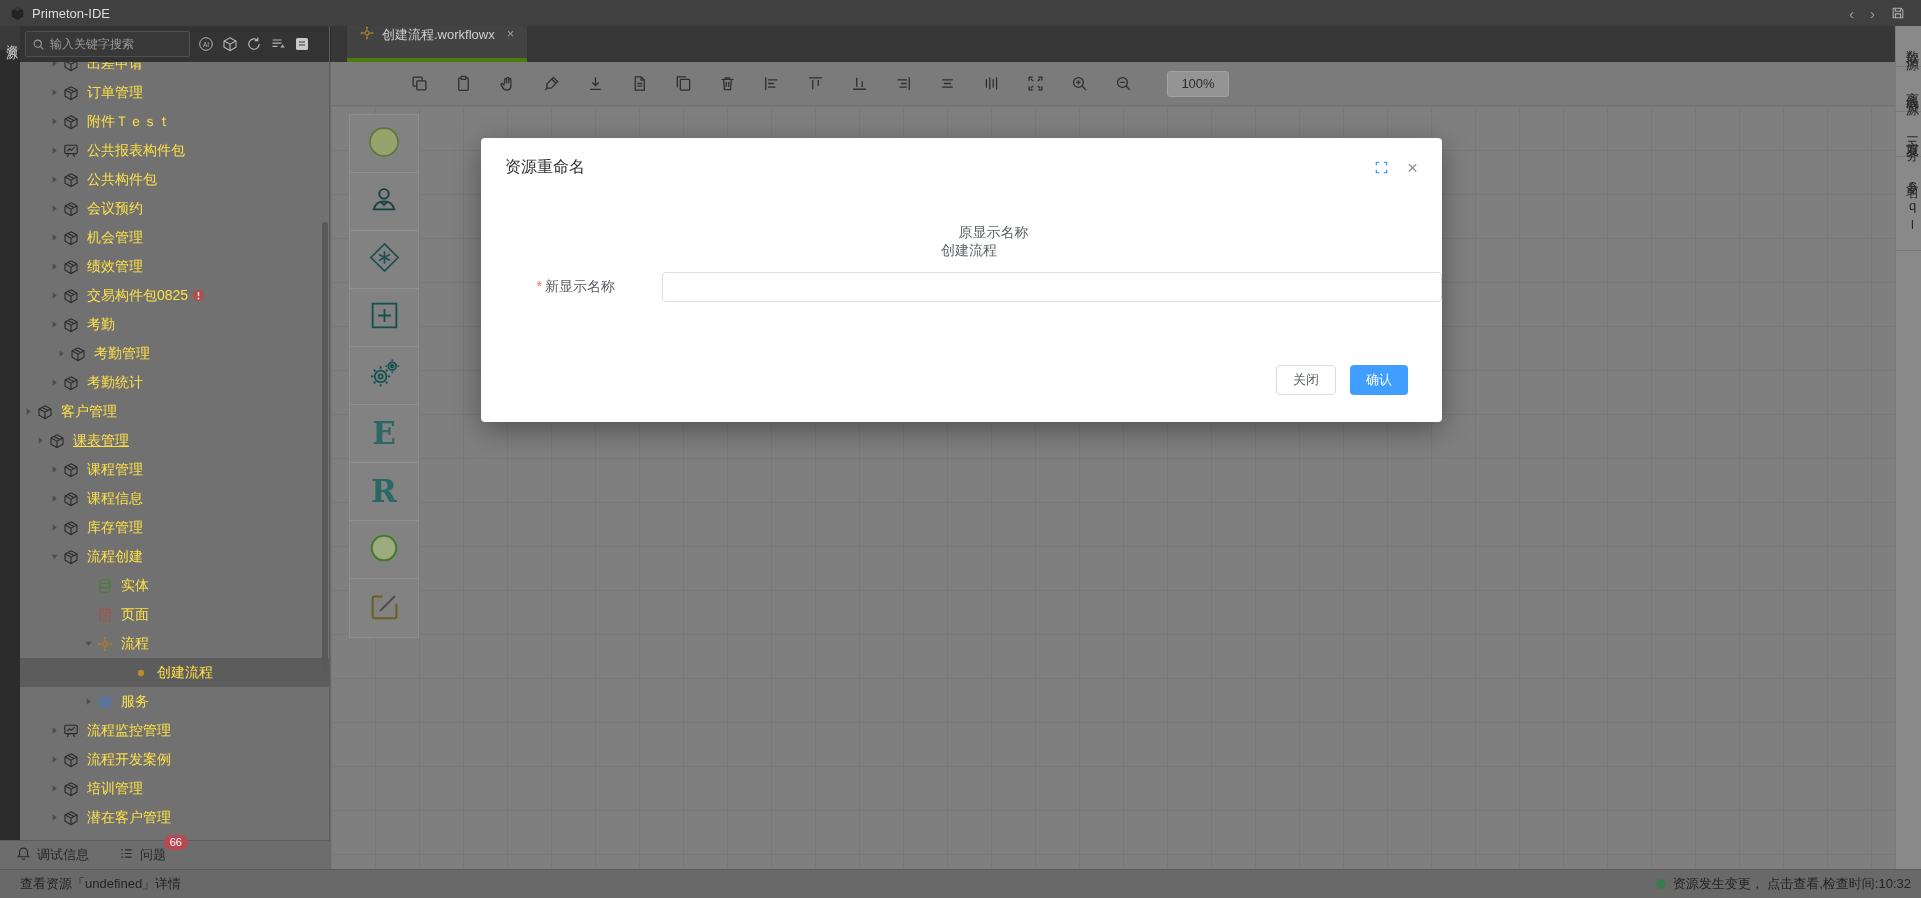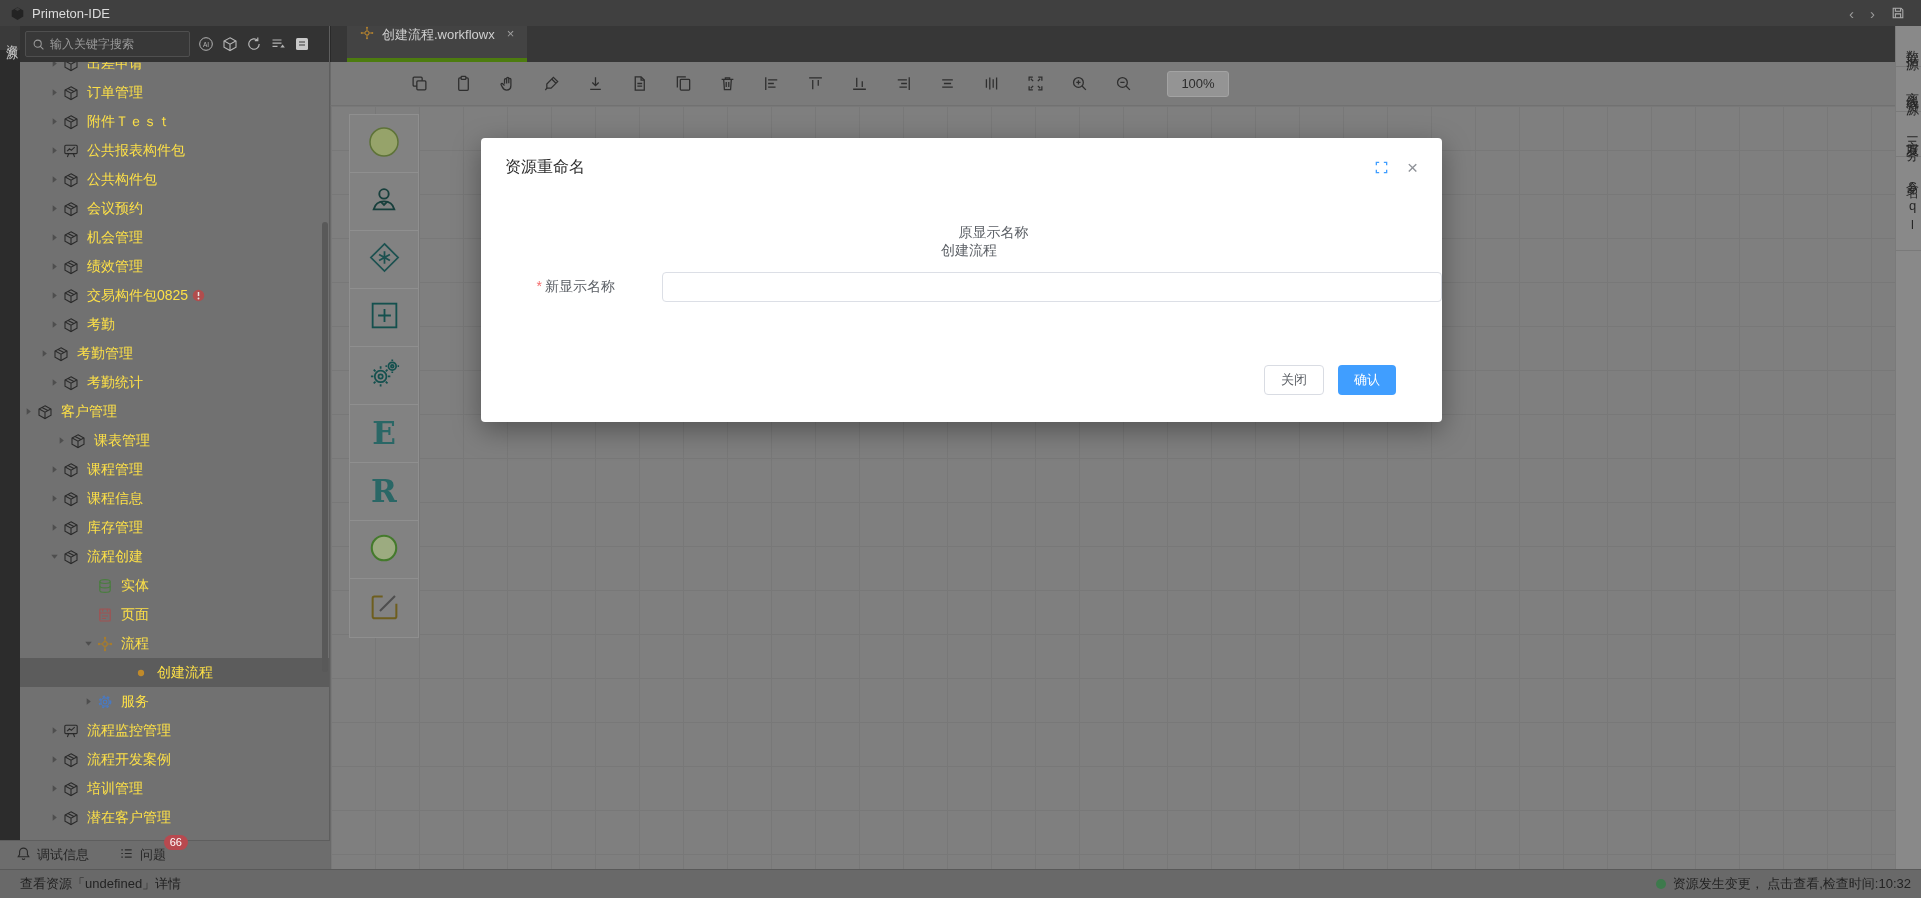--- a/index.html
+++ b/index.html
@@ -85,21 +85,21 @@
   .m-headicons { margin-left:auto; display:flex; align-items:center; gap:18px; }
   .m-close { color:#909399; font-size:19px; line-height:1; font-weight:400; }
   .m-row { display:flex; align-items:center; position:absolute; left:0; width:100%; }
   .m-row1 { top:86px;flex-direction:column; }
   .m-row2 { top:134px;justify-content:space-between; }
   .f-label { width:134px; text-align:right; flex:none; font-size:14px; color:#5c6066; }
   .f-req { color:#f56c6c; margin-right:3px; }
   .f-value { margin-left:15px; font-size:14px; color:#5c6066; }
   .f-input { margin-left:22px; width:780px; height:30px; border:1px solid #dcdfe6; border-radius:4px;
     font-size:14px; padding:0 10px; color:#333; outline:none; font-family:inherit; }
-  .m-footer { position:absolute; right:46px; bottom:27px; display:flex; align-items:flex-start; }
+  .m-footer { position:absolute; right:34px; bottom:27px; display:flex; align-items:flex-start; }
   .btn { height:30px; padding:0 16px; border-radius:4px; font-size:13px; font-family:inherit; display:flex; align-items:center; }
   .btn-plain { background:#fff; border:1px solid #d9dce3; color:#5c6066; }
   .btn-primary { border:none; color:#fff; margin-left:14px; }
 </style>
 </head>
 <body>
 
 <div class="titlebar">
   <span class="logo">
     <svg viewBox="0 0 16 16" width="15" height="15">
@@ -311,21 +311,21 @@
             </svg>
           </span>
           <span class="tree-ico">
             <svg viewBox="0 0 16 16" width="16" height="16" fill="none" stroke="#2a2a2a" stroke-width="1.1">
               <path d="M8 1.8 14 5v6.2L8 14.6 2 11.2V5z"></path>
               <path d="M2.2 5.1 8 8.2l5.8-3.1M8 8.2v6.2M5 3.4l5.9 3.1"></path>
             </svg>
           </span>
           <span class="tree-label">考勤</span>
         </div>
-        <div class="tree-row" style="padding-left: 16px;">
+        <div class="tree-row" style="padding-left: 33px;">
           <span class="tree-caret">
             <svg viewBox="0 0 10 10" width="9" height="9">
               <path d="M3 1.5v7l4.6-3.5z" fill="#4e4e4e"></path>
             </svg>
           </span>
           <span class="tree-ico">
             <svg viewBox="0 0 16 16" width="16" height="16" fill="none" stroke="#2a2a2a" stroke-width="1.1">
               <path d="M8 1.8 14 5v6.2L8 14.6 2 11.2V5z"></path>
               <path d="M2.2 5.1 8 8.2l5.8-3.1M8 8.2v6.2M5 3.4l5.9 3.1"></path>
             </svg>
@@ -353,21 +353,21 @@
             </svg>
           </span>
           <span class="tree-ico">
             <svg viewBox="0 0 16 16" width="16" height="16" fill="none" stroke="#2a2a2a" stroke-width="1.1">
               <path d="M8 1.8 14 5v6.2L8 14.6 2 11.2V5z"></path>
               <path d="M2.2 5.1 8 8.2l5.8-3.1M8 8.2v6.2M5 3.4l5.9 3.1"></path>
             </svg>
           </span>
           <span class="tree-label">客户管理</span>
         </div>
-        <div class="tree-row" style="padding-left: 33px;">
+        <div class="tree-row" style="padding-left: 12px; text-decoration: underline;">
           <span class="tree-caret">
             <svg viewBox="0 0 10 10" width="9" height="9">
               <path d="M3 1.5v7l4.6-3.5z" fill="#4e4e4e"></path>
             </svg>
           </span>
           <span class="tree-ico">
             <svg viewBox="0 0 16 16" width="16" height="16" fill="none" stroke="#2a2a2a" stroke-width="1.1">
               <path d="M8 1.8 14 5v6.2L8 14.6 2 11.2V5z"></path>
               <path d="M2.2 5.1 8 8.2l5.8-3.1M8 8.2v6.2M5 3.4l5.9 3.1"></path>
             </svg>

